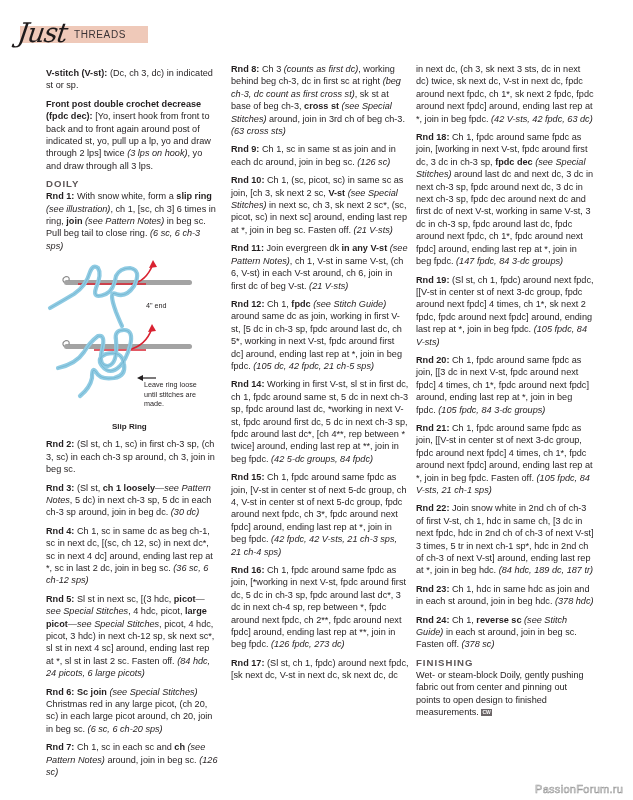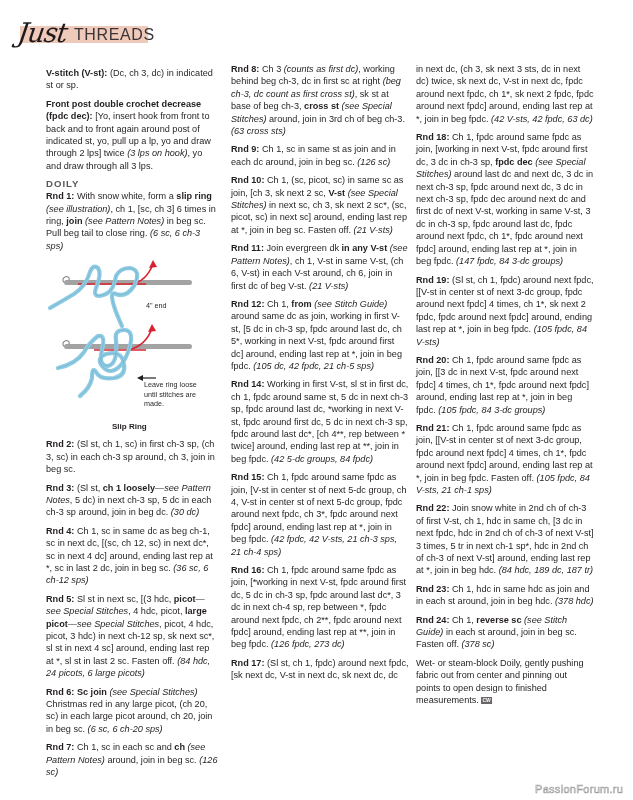--- a/index.html
+++ b/index.html
@@ -2,21 +2,21 @@
 <html><head>
 <meta charset="utf-8">
 <style>
   * { box-sizing: border-box; margin: 0; padding: 0; }
   html, body { width: 633px; height: 800px; background: #ffffff; overflow: hidden; }
   body { position: relative; font-family: "Liberation Sans", sans-serif; color: #231f20; }
 
   .header { position: absolute; left: 14px; top: 16px; height: 36px; }
   .header-band { position: absolute; left: 6px; top: 10px; width: 128px; height: 17px; background: #efc9b9; }
   .header-script { position: absolute; left: 4px; top: 0px; font-family: "DejaVu Serif", serif; font-style: italic; font-size: 27px; color: #1e1a1b; letter-spacing: -1px; line-height: 34px; transform: skewX(-8deg); }
-  .header-threads { position: absolute; left: 60px; top: 11px; font-size: 16px; letter-spacing: 0.6px; color: #3b3436; line-height: 15px; }
+  .header-threads { position: absolute; left: 60px; top: 11px; font-size: 10px; letter-spacing: 0.6px; color: #3b3436; line-height: 15px; }
 
   .col { position: absolute; font-size: 9.15px; line-height: 12.4px; }
   .col1 { left: 46px; top: 67px; width: 172px; }
   .col2 { left: 231px; top: 63px; width: 178px; }
   .col3 { left: 416px; top: 63px; width: 178px; }
 
   .para { margin-bottom: 6px; }
   .para b, .b { font-weight: bold; }
   .i { font-style: italic; }
   .sect { font-weight: bold; font-size: 9.6px; letter-spacing: 1px; color: #5b5556; margin-top: 2px; line-height: 12px; }
@@ -85,37 +85,38 @@
   <p class="para"><span class="b">Rnd 5:</span><span> Sl st in next sc, [(3 hdc, </span><span class="b">picot</span><span class="i">—see Special Stitches</span><span>, 4 hdc, picot, </span><span class="b">large picot</span><span class="i">—see Special Stitches</span><span>, picot, 4 hdc, picot, 3 hdc) in next ch-12 sp, sk next sc*, sl st in next 4 sc] around, ending last rep at *, sl st in last 2 sc. Fasten off. </span><span class="i">(84 hdc, 24 picots, 6 large picots)</span></p>
   <p class="para"><span class="b">Rnd 6:</span><span class="b"> Sc join</span><span class="i"> (see Special Stitches)</span><span> Christmas red in any large picot, (ch 20, sc) in each large picot around, ch 20, join in beg sc. </span><span class="i">(6 sc, 6 ch-20 sps)</span></p>
   <p class="para"><span class="b">Rnd 7:</span><span> Ch 1, sc in each sc and </span><span class="b">ch</span><span class="i"> (see Pattern Notes)</span><span> around, join in beg sc. </span><span class="i">(126 sc)</span></p>
 </div>
 
 <div class="col col2">
   <p class="para"><span class="b">Rnd 8:</span><span> Ch 3 </span><span class="i">(counts as first dc)</span><span>, working behind beg ch-3, dc in first sc at right </span><span class="i">(beg ch-3, dc count as first cross st)</span><span>, sk st at base of beg ch-3, </span><span class="b">cross st</span><span class="i"> (see Special Stitches)</span><span> around, join in 3rd ch of beg ch-3. </span><span class="i">(63 cross sts)</span></p>
   <p class="para"><span class="b">Rnd 9:</span><span> Ch 1, sc in same st as join and in each dc around, join in beg sc. </span><span class="i">(126 sc)</span></p>
   <p class="para"><span class="b">Rnd 10:</span><span> Ch 1, (sc, picot, sc) in same sc as join, [ch 3, sk next 2 sc, </span><span class="b">V-st</span><span class="i"> (see Special Stitches)</span><span> in next sc, ch 3, sk next 2 sc*, (sc, picot, sc) in next sc] around, ending last rep at *, join in beg sc. Fasten off. </span><span class="i">(21 V-sts)</span></p>
   <p class="para"><span class="b">Rnd 11:</span><span> Join evergreen dk </span><span class="b">in any V-st</span><span class="i"> (see Pattern Notes)</span><span>, ch 1, V-st in same V-st, (ch 6, V-st) in each V-st around, ch 6, join in first dc of beg V-st. </span><span class="i">(21 V-sts)</span></p>
-  <p class="para"><span class="b">Rnd 12:</span><span> Ch 1, </span><span class="b">from</span><span class="i"> (see Stitch Guide)</span><span> around same dc as join, working in first V-st, [5 dc in ch-3 sp, fpdc around last dc, ch 5*, working in next V-st, fpdc around first dc] around, ending last rep at *, join in beg fpdc. </span><span class="i">(105 dc, 42 fpdc, 21 ch-5 sps)</span></p>
+  <p class="para"><span class="b">Rnd 12:</span><span> Ch 1, </span><span class="b">fpdc</span><span class="i"> (see Stitch Guide)</span><span> around same dc as join, working in first V-st, [5 dc in ch-3 sp, fpdc around last dc, ch 5*, working in next V-st, fpdc around first dc] around, ending last rep at *, join in beg fpdc. </span><span class="i">(105 dc, 42 fpdc, 21 ch-5 sps)</span></p>
   <p class="para"><span class="b">Rnd 14:</span><span> Working in first V-st, sl st in first dc, ch 1, fpdc around same st, 5 dc in next ch-3 sp, fpdc around last dc, *working in next V-st, fpdc around first dc, 5 dc in next ch-3 sp, fpdc around last dc*, [ch 4**, rep between * twice] around, ending last rep at **, join in beg fpdc. </span><span class="i">(42 5-dc groups, 84 fpdc)</span></p>
   <p class="para"><span class="b">Rnd 15:</span><span> Ch 1, fpdc around same fpdc as join, [V-st in center st of next 5-dc group, ch 4, V-st in center st of next 5-dc group, fpdc around next fpdc, ch 3*, fpdc around next fpdc] around, ending last rep at *, join in beg fpdc. </span><span class="i">(42 fpdc, 42 V-sts, 21 ch-3 sps, 21 ch-4 sps)</span></p>
   <p class="para"><span class="b">Rnd 16:</span><span> Ch 1, fpdc around same fpdc as join, [*working in next V-st, fpdc around first dc, 5 dc in ch-3 sp, fpdc around last dc*, 3 dc in next ch-4 sp, rep between *, fpdc around next fpdc, ch 2**, fpdc around next fpdc] around, ending last rep at **, join in beg fpdc. </span><span class="i">(126 fpdc, 273 dc)</span></p>
   <p class="para"><span class="b">Rnd 17:</span><span> (Sl st, ch 1, fpdc) around next fpdc, [sk next dc, V-st in next dc, sk next dc, dc</span></p>
 </div>
 
 <div class="col col3">
   <p class="para"><span>in next dc, (ch 3, sk next 3 sts, dc in next dc) twice, sk next dc, V-st in next dc, fpdc around next fpdc, ch 1*, sk next 2 fpdc, fpdc around next fpdc] around, ending last rep at *, join in beg fpdc. </span><span class="i">(42 V-sts, 42 fpdc, 63 dc)</span></p>
   <p class="para"><span class="b">Rnd 18:</span><span> Ch 1, fpdc around same fpdc as join, [working in next V-st, fpdc around first dc, 3 dc in ch-3 sp, </span><span class="b">fpdc dec</span><span class="i"> (see Special Stitches)</span><span> around last dc and next dc, 3 dc in next ch-3 sp, fpdc around next dc, 3 dc in next ch-3 sp, fpdc dec around next dc and first dc of next V-st, working in same V-st, 3 dc in ch-3 sp, fpdc around last dc, fpdc around next fpdc, ch 1*, fpdc around next fpdc] around, ending last rep at *, join in beg fpdc. </span><span class="i">(147 fpdc, 84 3-dc groups)</span></p>
   <p class="para"><span class="b">Rnd 19:</span><span> (Sl st, ch 1, fpdc) around next fpdc, [[V-st in center st of next 3-dc group, fpdc around next fpdc] 4 times, ch 1*, sk next 2 fpdc, fpdc around next fpdc] around, ending last rep at *, join in beg fpdc. </span><span class="i">(105 fpdc, 84 V-sts)</span></p>
   <p class="para"><span class="b">Rnd 20:</span><span> Ch 1, fpdc around same fpdc as join, [[3 dc in next V-st, fpdc around next fpdc] 4 times, ch 1*, fpdc around next fpdc] around, ending last rep at *, join in beg fpdc. </span><span class="i">(105 fpdc, 84 3-dc groups)</span></p>
   <p class="para"><span class="b">Rnd 21:</span><span> Ch 1, fpdc around same fpdc as join, [[V-st in center st of next 3-dc group, fpdc around next fpdc] 4 times, ch 1*, fpdc around next fpdc] around, ending last rep at *, join in beg fpdc. Fasten off. </span><span class="i">(105 fpdc, 84 V-sts, 21 ch-1 sps)</span></p>
   <p class="para"><span class="b">Rnd 22:</span><span> Join snow white in 2nd ch of ch-3 of first V-st, ch 1, hdc in same ch, [3 dc in next fpdc, hdc in 2nd ch of ch-3 of next V-st] 3 times, 5 tr in next ch-1 sp*, hdc in 2nd ch of ch-3 of next V-st] around, ending last rep at *, join in beg hdc. </span><span class="i">(84 hdc, 189 dc, 187 tr)</span></p>
   <p class="para"><span class="b">Rnd 23:</span><span> Ch 1, hdc in same hdc as join and in each st around, join in beg hdc. </span><span class="i">(378 hdc)</span></p>
   <p class="para"><span class="b">Rnd 24:</span><span> Ch 1, </span><span class="b">reverse sc</span><span class="i"> (see Stitch Guide)</span><span> in each st around, join in beg sc. Fasten off. </span><span class="i">(378 sc)</span></p>
 
+  <div class="sect">FINISHING</div>
   <p class="para"><span>Wet- or steam-block Doily, gently pushing fabric out from center and pinning out points to open design to finished measurements. </span><span class="cw-badge">CW</span></p>
 </div>
 
 <div class="footer">
   <span class="page-num">34</span>
   <span class="mag-name">Crochet World</span>
   <span class="issue">WINTER 2023</span>
   <span class="site">CROCHET-WORLD.COM</span>
 </div>
 <div class="watermark">PassionForum.ru</div>

